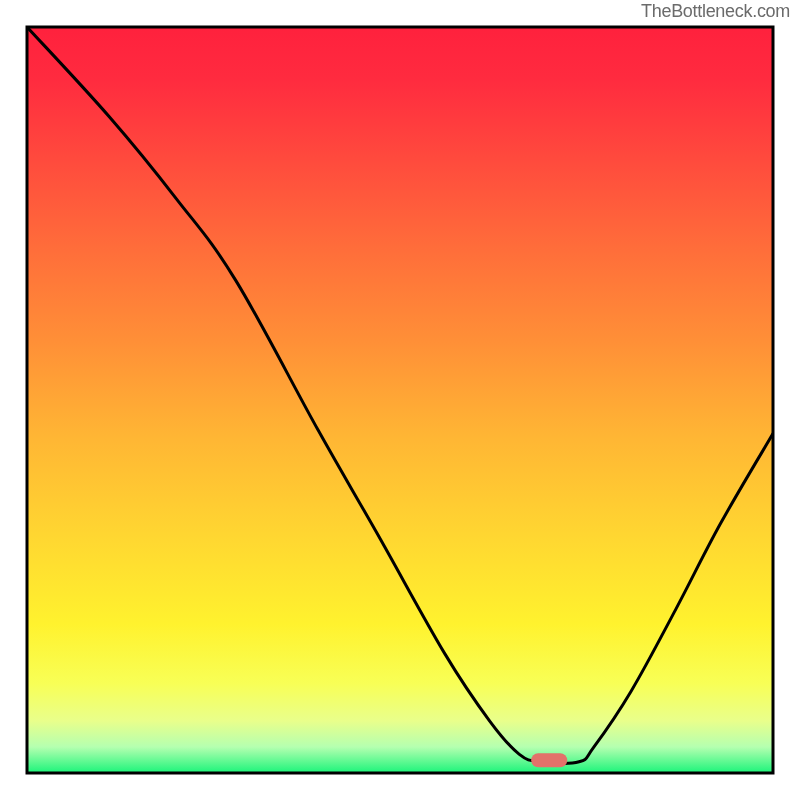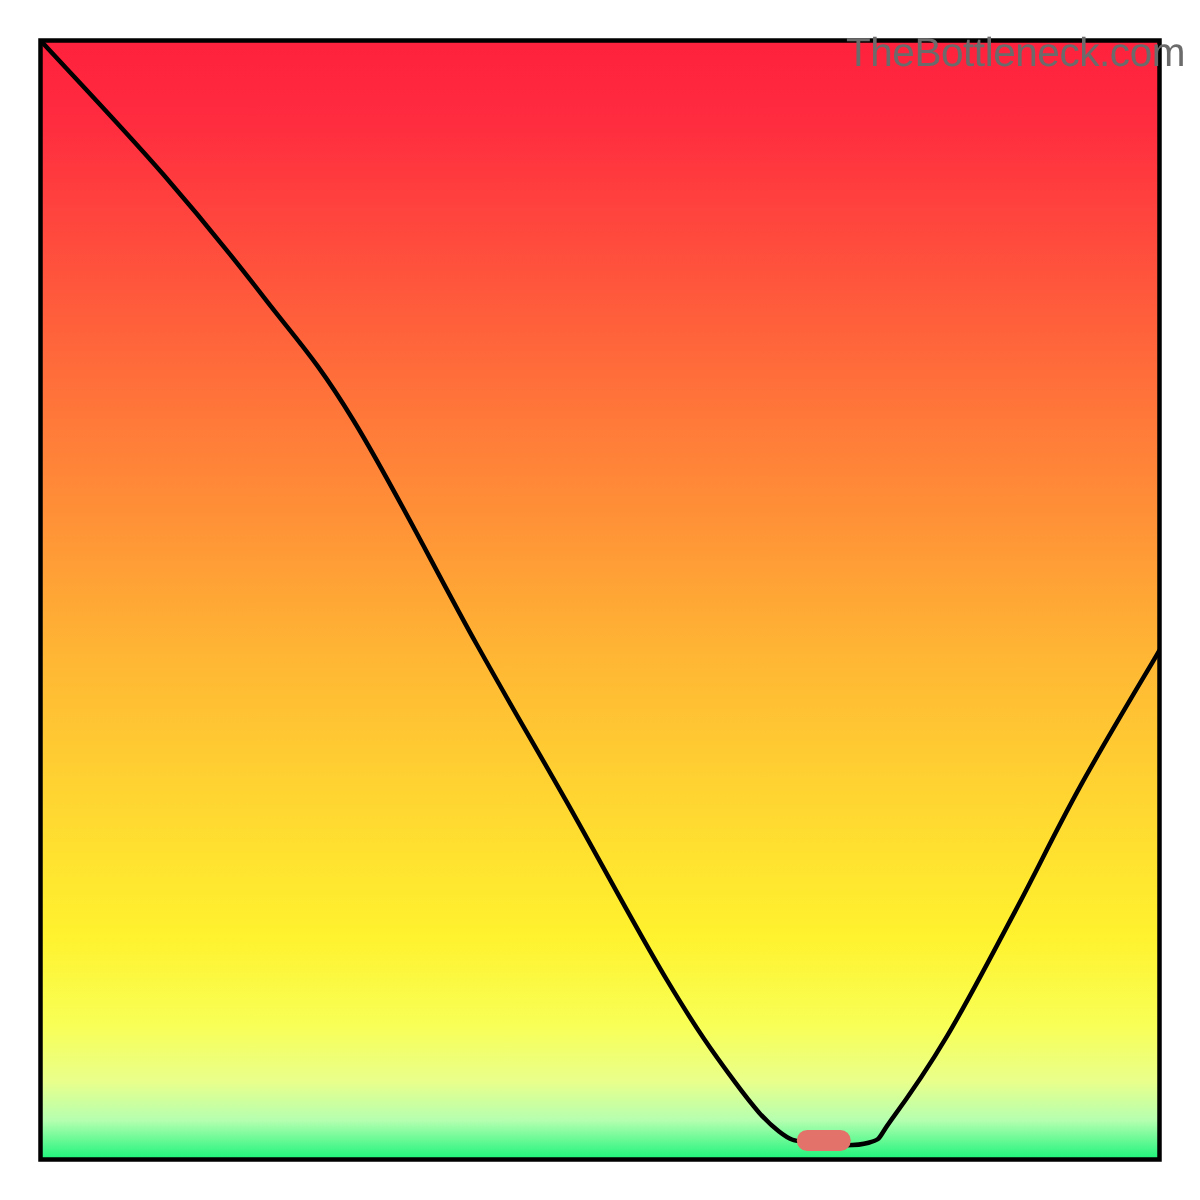--- a/index.html
+++ b/index.html
@@ -11,23 +11,23 @@
     font-family: Arial, Helvetica, sans-serif;
     overflow: hidden;
   }
   .wrap {
     position: relative;
     width: 800px;
     height: 800px;
   }
   .watermark {
     position: absolute;
-    top: 20px;
+    top: 1px;
     right: 10px;
-    font-size: 27px;
+    font-size: 18px;
     font-weight: 400;
     color: #6b6b6b;
     letter-spacing: -0.3px;
   }
   svg {
     display: block;
   }
 </style>
 </head>
 <body>

